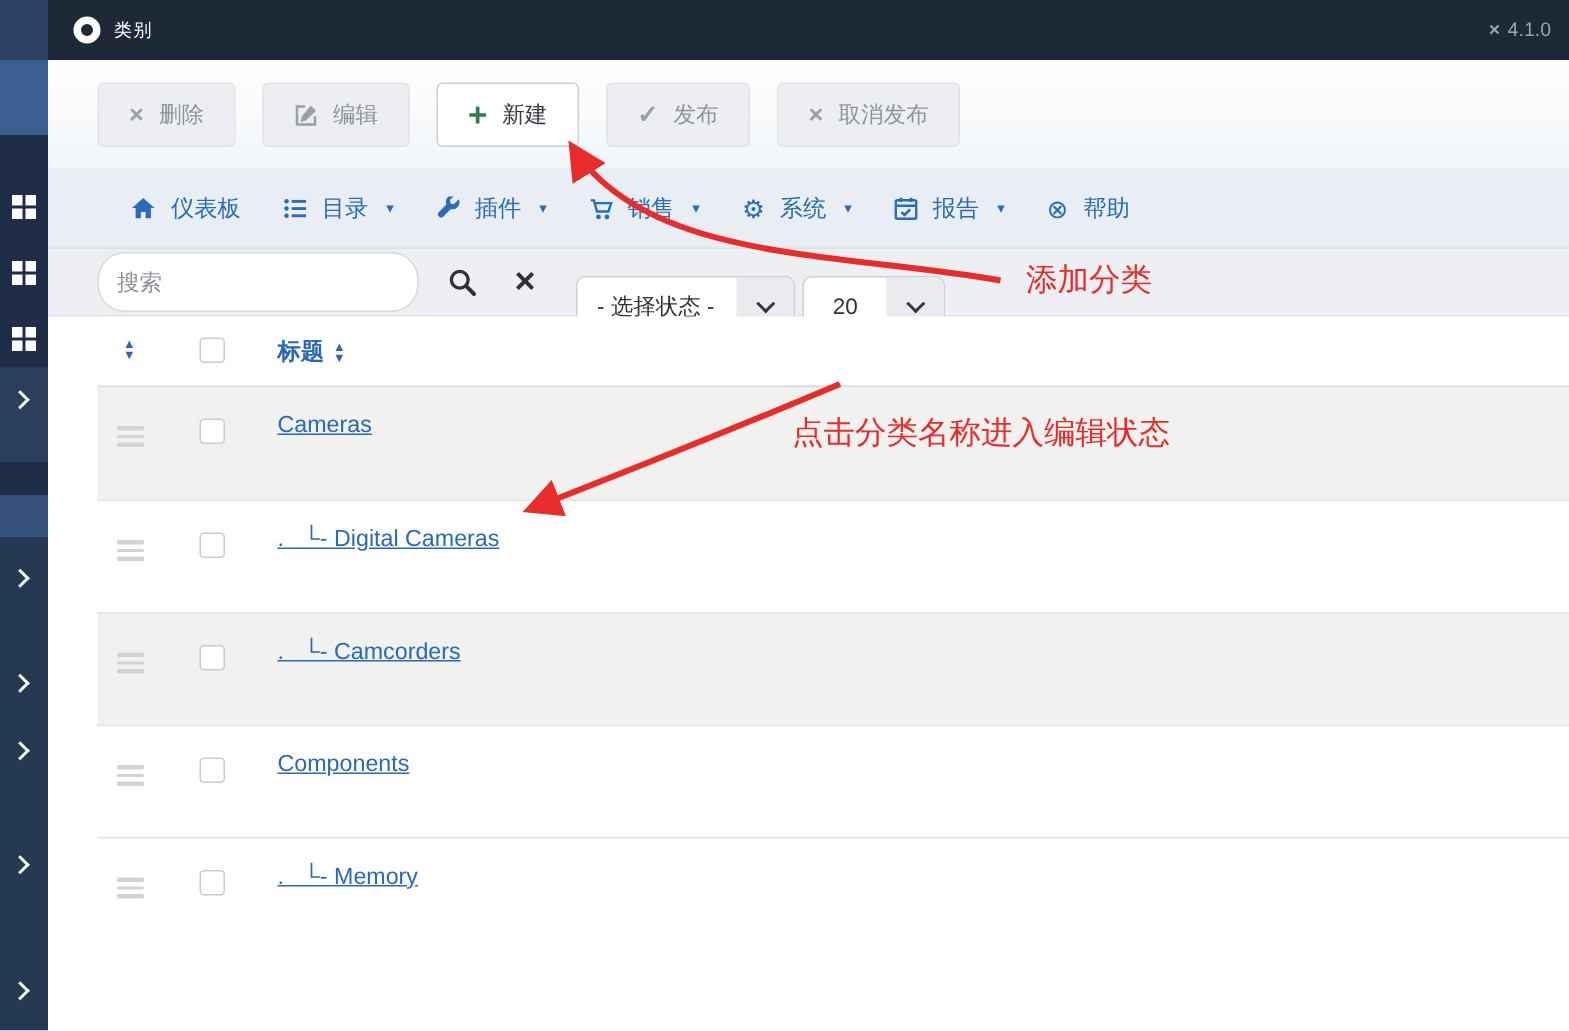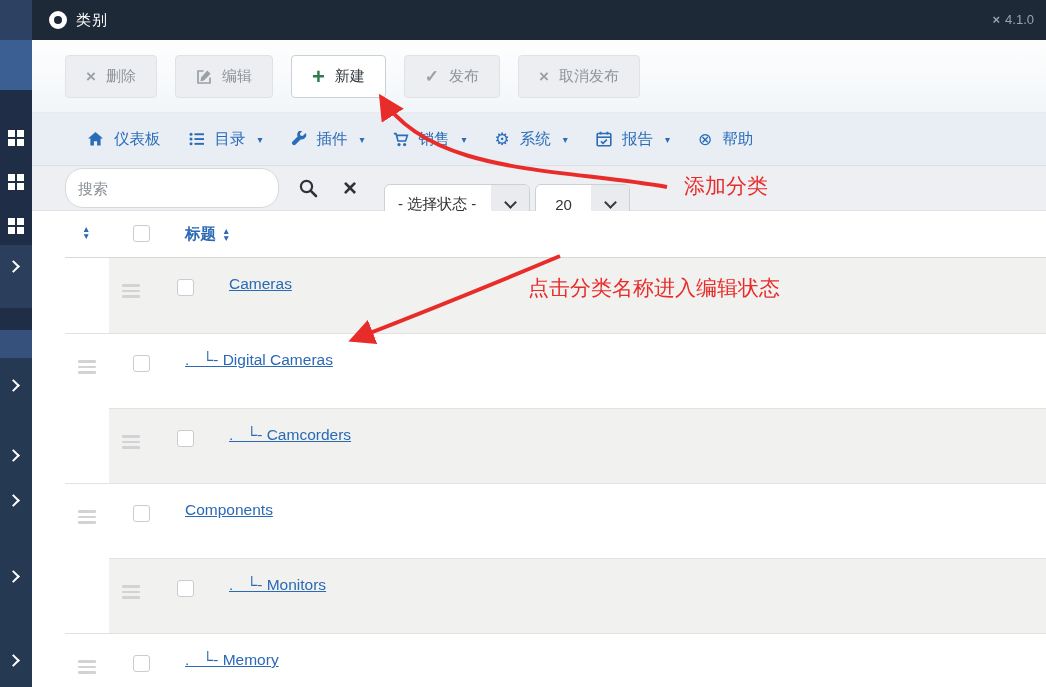--- a/index.html
+++ b/index.html
@@ -3,21 +3,21 @@
 <meta charset="utf-8">
 <style>
   * { margin:0; padding:0; box-sizing:border-box; }
   html,body { font-family:"Liberation Sans","DejaVu Sans",sans-serif; }
   .page { position:relative; width:1046px; height:687px; overflow:hidden; background:#fff; }
 
   
   .topbar { position:absolute; left:0; top:0; width:1046px; height:40px; background:#1d2936; z-index:3; }
   .topbar-corner { position:absolute; left:0; top:0; width:32px; height:40px; background:#2d4263; }
   .record-icon { position:absolute; left:49px; top:11px; width:18px; height:18px; border:5px solid #fff; border-radius:50%; }
-  .page-title { position:absolute; left:76px; top:0; line-height:40px; font-size:15px; font-weight:500; color:#fff; letter-spacing:1px; }
+  .page-title { position:absolute; left:76px; top:0; line-height:40px; font-size:12px; font-weight:500; color:#fff; letter-spacing:1px; }
   .version { position:absolute; right:12px; top:0; line-height:40px; color:#97a2b2; font-size:13px; display:flex; gap:5px; align-items:center; }
   .logo-x { font-weight:bold; font-size:13px; }
 
   
   .sidebar { position:absolute; left:0; top:40px; width:32px; height:647px; background:#253a52; z-index:3; }
   .sb-seg { position:absolute; left:0; width:32px; }
   .sb-active1 { top:0; height:50px; background:#3b5f92; }
   .sb-dark1 { top:50px; height:155px; background:#1f2d47; }
   .sb-chev1 { top:205px; height:63px; background:#2b3e5b; }
   .sb-dark2 { top:268px; height:22px; background:#1f2d47; }
@@ -59,21 +59,21 @@
   
   .thead { position:absolute; left:65px; top:211px; width:981px; height:47px; background:#fff; border-bottom:1px solid #d8d9d7; }
   .sort-stack { display:inline-flex; flex-direction:column; line-height:7px; font-size:8.5px; color:#2a69b5; cursor:pointer; }
   .ord-sort { position:absolute; left:17px; top:15px; }
   .th-check { position:absolute; left:68px; top:14px; }
   .th-title { position:absolute; left:120px; top:13px; display:flex; align-items:center; gap:6px; cursor:pointer; }
   .th-title-label { font-size:15.5px; font-weight:bold; color:#2a69b5; }
   .rows { position:absolute; left:65px; top:258px; width:981px; }
   .row { position:relative; height:75px; }
   .row + .row { border-top:1px solid #e2e3e0; }
-  .row.odd { background:#f1f1ef;margin-left:44px; }
+  .row.odd { background:#f1f1ef; }
   .row.even { background:#fff; }
   .drag-handle { position:absolute; left:13px; top:26px; width:18px; cursor:grab; }
   .drag-handle i { display:block; height:2.5px; background:#d2d3d5; margin-bottom:3px; border-radius:1px; }
   .cbx { appearance:none; -webkit-appearance:none; width:17px; height:17px; border:1.5px solid #c7ccd1; border-radius:3px; background:#fff; cursor:pointer; }
   .row .cbx { position:absolute; left:68px; top:21px; }
   .cat-link { position:absolute; left:120px; top:17px; font-size:15.5px; color:#2a69b5; text-decoration:underline; cursor:pointer; white-space:pre; }
 
   
   .ann { position:absolute; color:#e82c2a; font-size:21px; z-index:9; }
   .ann-add { left:684px; top:172px; }
@@ -289,29 +289,20 @@
     </div>
     <div class="row even">
       <span class="drag-handle">
           <i></i>
           <i></i>
           <i></i>
         </span>
       <input class="cbx" type="checkbox" style="">
       <a class="cat-link">Components</a>
     </div>
-    <div class="row odd">
-      <span class="drag-handle">
-          <i></i>
-          <i></i>
-          <i></i>
-        </span>
-      <input class="cbx" type="checkbox" style="">
-      <a class="cat-link">.&nbsp;&nbsp;&nbsp;└-&nbsp;Monitors</a>
-    </div>
     <div class="row even">
       <span class="drag-handle">
           <i></i>
           <i></i>
           <i></i>
         </span>
       <input class="cbx" type="checkbox" style="">
       <a class="cat-link">.&nbsp;&nbsp;&nbsp;└-&nbsp;Memory</a>
     </div>
   </div>

